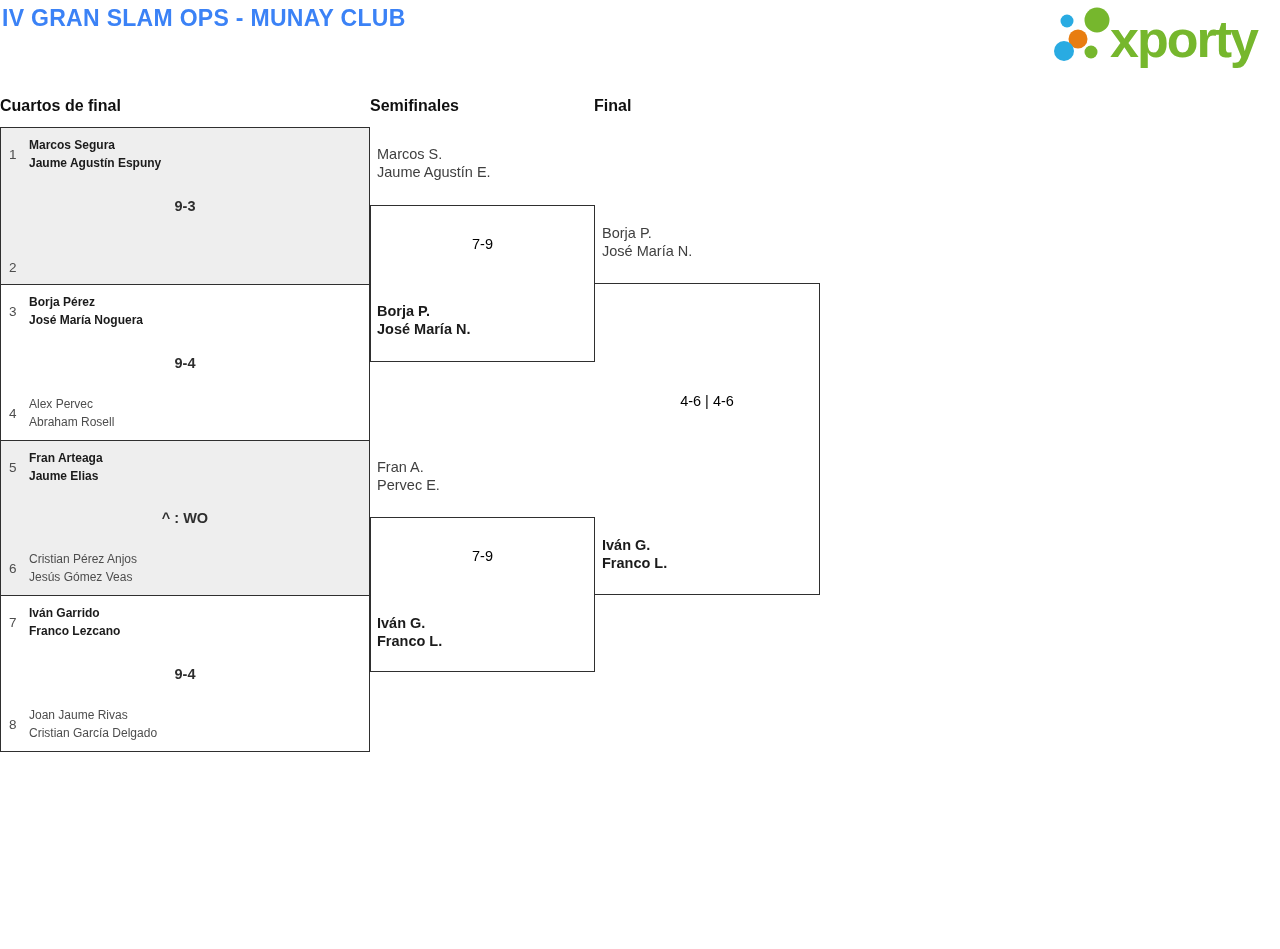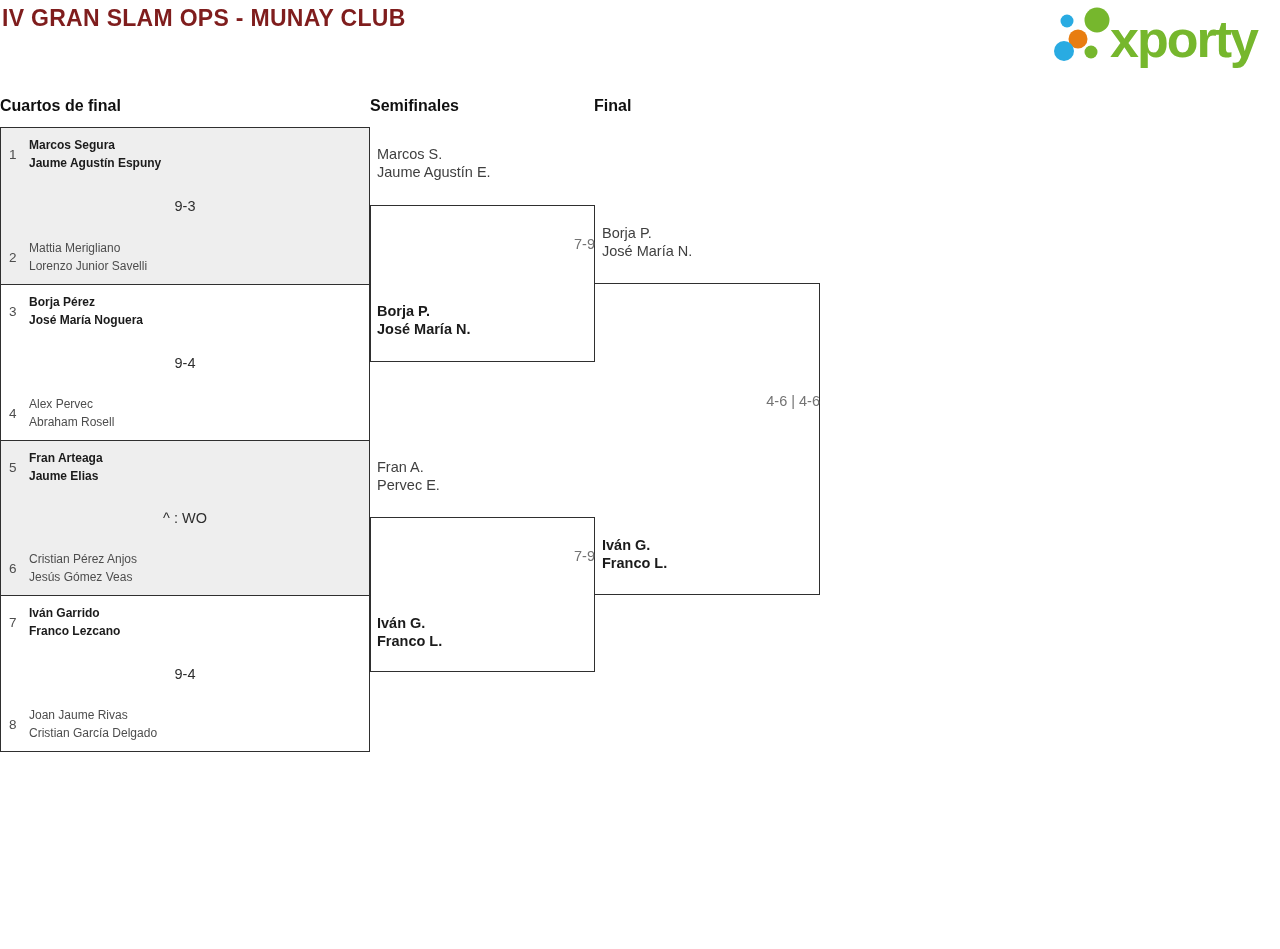--- a/index.html
+++ b/index.html
@@ -2,46 +2,46 @@
 <html><head>
 <meta charset="utf-8">
 <style>
   html,body{margin:0;padding:0;background:#fff;}
   .page{
     position:relative;width:1280px;height:949px;background:#ffffff;
     font-family:"Liberation Sans",sans-serif;color:#1c1c1c;overflow:hidden;
   }
   
   .title-block{position:absolute;left:2px;top:2px;line-height:33px;}
-  .title-line{font-size:23px;font-weight:700;letter-spacing:.3px;color:#7f1d1d;white-space:nowrap;}
+  .title-line{font-size:23px;font-weight:700;letter-spacing:.3px;color:#3b82f6;white-space:nowrap;}
   .logo{position:absolute;left:1048px;top:1px;width:230px;height:72px;cursor:pointer;}
   
   .col-header{position:absolute;top:97px;font-size:16px;font-weight:700;color:#101010;}
   
   .qf-block{
     position:absolute;left:0;width:370px;box-sizing:border-box;
     border:1px solid #2f2f2f;background:#ffffff;
   }
   .qf-block.bg-gray{background:#eeeeee;}
   .entry{position:absolute;left:8px;display:flex;gap:7px;align-items:center;}
   .entry-top{top:8px;}
   .entry-bottom{bottom:9px;}
   .seed{min-width:13px;font-size:13.5px;color:#4d4d4d;}
   .names{font-size:12px;line-height:18px;color:#4d4d4d;}
   .names.winner{color:#1b1b1b;font-weight:700;}
   .qf-score{
     position:absolute;left:0;right:0;top:50%;transform:translateY(-50%);
-    text-align:center;font-size:14.5px;color:#2e2e2e;
+    text-align:center;font-size:14.5px;color:#2e2e2e;font-weight:bold;
   }
   
   .match-box{position:absolute;box-sizing:border-box;border:1px solid #2f2f2f;background:transparent;}
   .final-box{border-left:none;}
   .adv-name{position:absolute;font-size:14.5px;line-height:18px;color:#3f3f3f;}
   .adv-name.winner{font-weight:700;color:#1b1b1b;}
-  .center-score{position:absolute;text-align:right;font-size:14.5px;color:#737373;}
+  .center-score{position:absolute;text-align:center;font-size:14.5px;color:#000000;}
 </style>
 </head>
 <body>
 
 <div class="page">
 
   <div class="title-block">
     <div class="title-line">IV GRAN SLAM OPS - MUNAY CLUB</div>
   </div>
 
@@ -62,24 +62,20 @@
     <div class="entry entry-top">
       <span class="seed">1</span>
       <div class="names winner">
         <div>Marcos Segura</div>
         <div>Jaume Agustín Espuny</div>
       </div>
     </div>
     <div class="qf-score">9-3</div>
     <div class="entry entry-bottom">
       <span class="seed">2</span>
-      <div class="names">
-        <div>Mattia Merigliano</div>
-        <div>Lorenzo Junior Savelli</div>
-      </div>
     </div>
   </div>
 
   <div class="qf-block" style="top:284px;height:157px">
     <div class="entry entry-top">
       <span class="seed">3</span>
       <div class="names winner">
         <div>Borja Pérez</div>
         <div>José María Noguera</div>
       </div>

